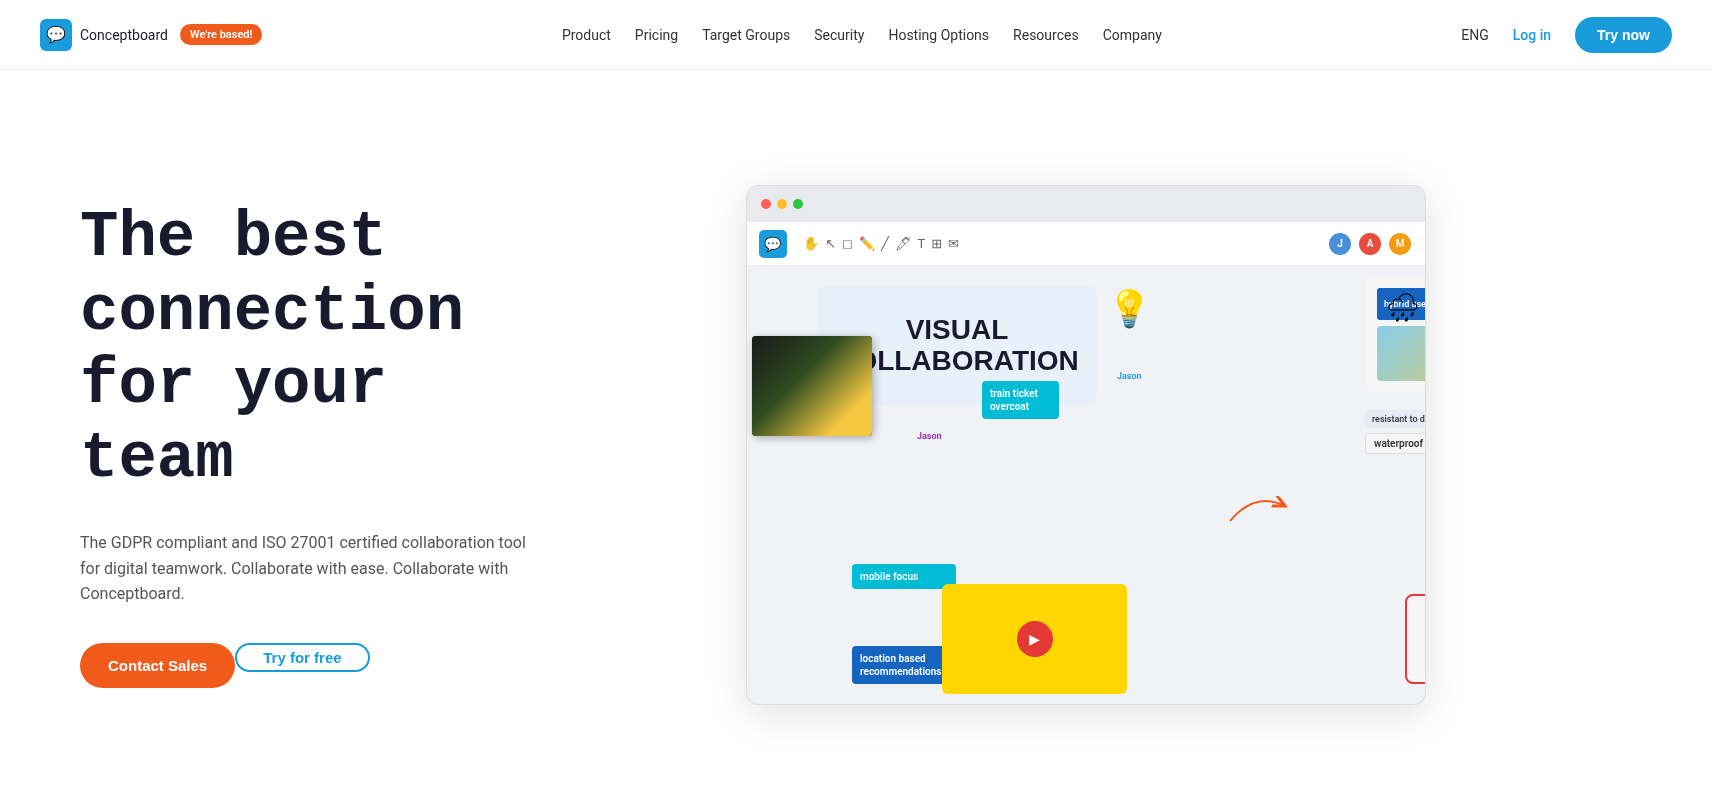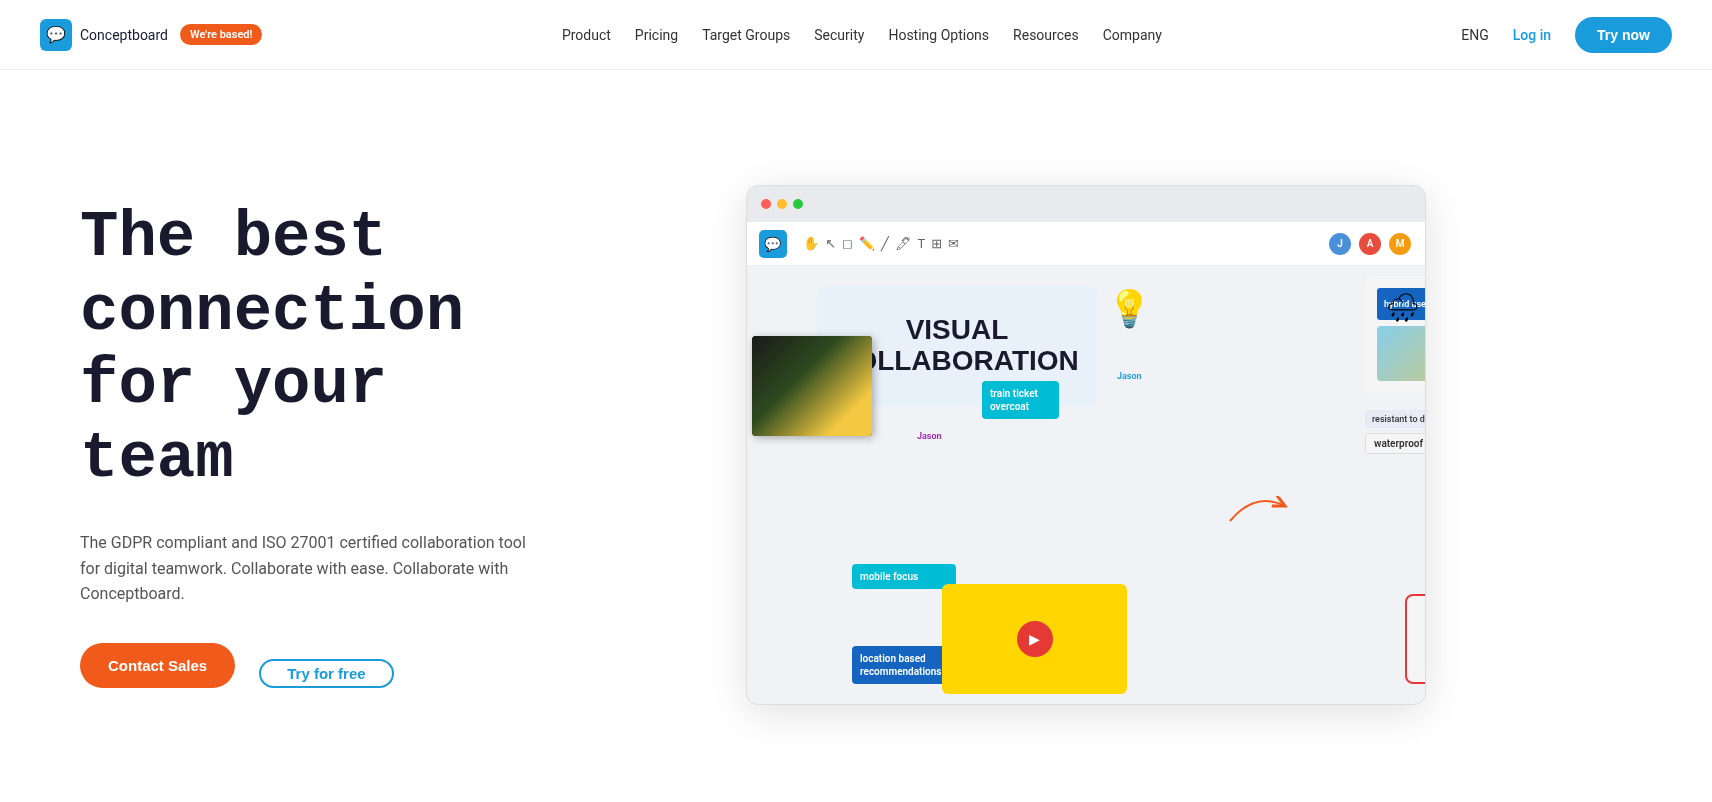--- a/index.html
+++ b/index.html
@@ -39,21 +39,21 @@
     }
 
     
     .hero {
       display: flex; align-items: center; justify-content: space-between;
       padding: 60px 80px 40px 80px; min-height: 730px; overflow: hidden;
     }
     .hero-left { max-width: 460px; flex-shrink: 0; }
     .hero-title { font-size: 64px; font-weight: 800; color: #1a1a2e; line-height: 1.15; margin-bottom: 34px; font-family: Liberation Mono, monospace; }
     .hero-desc { font-size: 16px; color: #555; line-height: 1.6; margin-bottom: 36px; }
-    .hero-buttons { display: flex; gap: 24px; align-items: flex-end; }
+    .hero-buttons { display: flex; gap: 0; align-items: flex-start; }
     .contact-btn {
       background: #f05a1a; color: #fff; border: none; border-radius: 25px;
       padding: 14px 28px; font-size: 15px; font-weight: 600; cursor: pointer;
     }
     .free-btn {
       background: transparent; color: #1a9bdb; border: 2px solid #1a9bdb;
       border-radius: 25px; padding: 4px 26px; font-size: 15px; font-weight: 600; cursor: pointer;
     }
 
     

